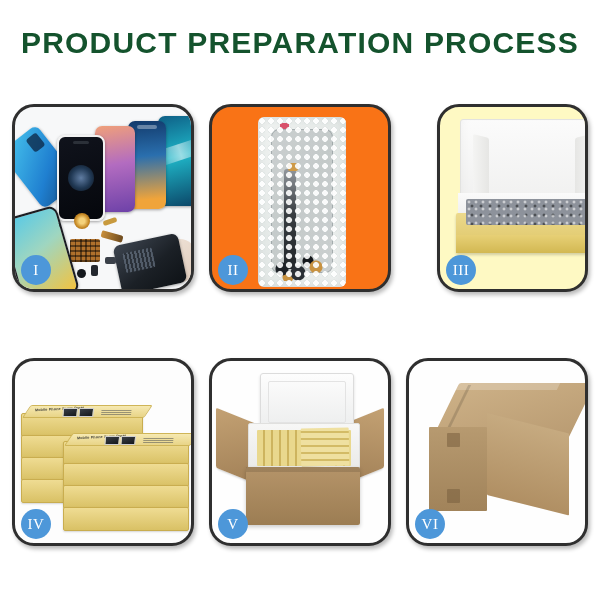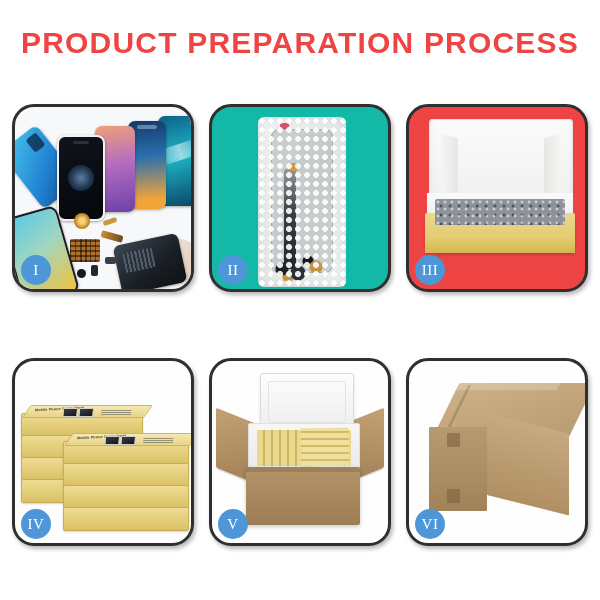--- a/index.html
+++ b/index.html
@@ -7,21 +7,21 @@
     width:600px;height:600px;
     background:#ffffff;
     font-family:"Liberation Sans", sans-serif;
     overflow:hidden;
   }
   .page{position:relative;width:600px;height:600px;box-sizing:border-box;}
 
   
   .header{padding-top:28px;text-align:center;}
   .title{
-    font-size:30px;font-weight:700;color:#ef4444;
+    font-size:30px;font-weight:700;color:#14532d;
     letter-spacing:1.2px;line-height:1;margin:0;
     font-family:"Liberation Sans", sans-serif;
   }
   .subtitle{
     font-size:12.5px;color:#1a1a1a;margin:11px 0 0 0;
     letter-spacing:.15px;font-weight:400;
   }
 
   
   .grid{
@@ -153,21 +153,21 @@
     position:absolute;left:24px;top:160px;width:8px;height:13px;
     border:1.5px solid #9aa3ad;border-radius:2px;background:#eef1f4;z-index:6;
   }
   .hand{
     position:absolute;right:-6px;bottom:6px;width:46px;height:44px;
     background:linear-gradient(150deg,#f0e2d6,#dcc7b5);
     border-radius:50% 40% 45% 55%;opacity:.9;z-index:2;
   }
 
   
-  .p2{background:#14b8a6;}
+  .p2{background:#f97316;}
   .bag{
     position:absolute;left:46px;top:10px;width:88px;height:170px;
     background:linear-gradient(120deg,#f2f4f3,#e4e9e7 50%,#eef1f0);
     border-radius:6px;
     box-shadow:inset 0 0 12px rgba(150,160,160,.35);
   }
   .bubbles{
     position:absolute;inset:0;
     background-image:radial-gradient(circle at 4px 4px, rgba(255,255,255,.95) 2.6px, rgba(185,197,196,.55) 3.1px, transparent 3.6px);
     background-size:9px 9px;
@@ -196,21 +196,21 @@
   .bag-tab{
     position:absolute;left:22px;top:6px;width:9px;height:6px;
     background:#d9506a;border-radius:1px;
   }
   .bag-gold{
     position:absolute;left:30px;top:46px;width:10px;height:8px;
     background:#cf9a45;border-radius:2px;
   }
 
   
-  .p3{background:#ef4444;}
+  .p3{background:#fef9c3;margin-left:31px;}
   .b3-lid{
     position:absolute;left:20px;top:12px;width:142px;height:108px;
     background:linear-gradient(180deg,#fbfbfb,#ededec);
     border:1px solid #e2e2e0;border-radius:3px;
     box-shadow:inset 0 -6px 10px rgba(0,0,0,.05);
   }
   .b3-lid-flapL{
     position:absolute;left:12px;top:16px;width:16px;height:78px;
     background:linear-gradient(90deg,#f4f4f3,#e6e6e4);
     transform:skewY(14deg);border-radius:2px;

